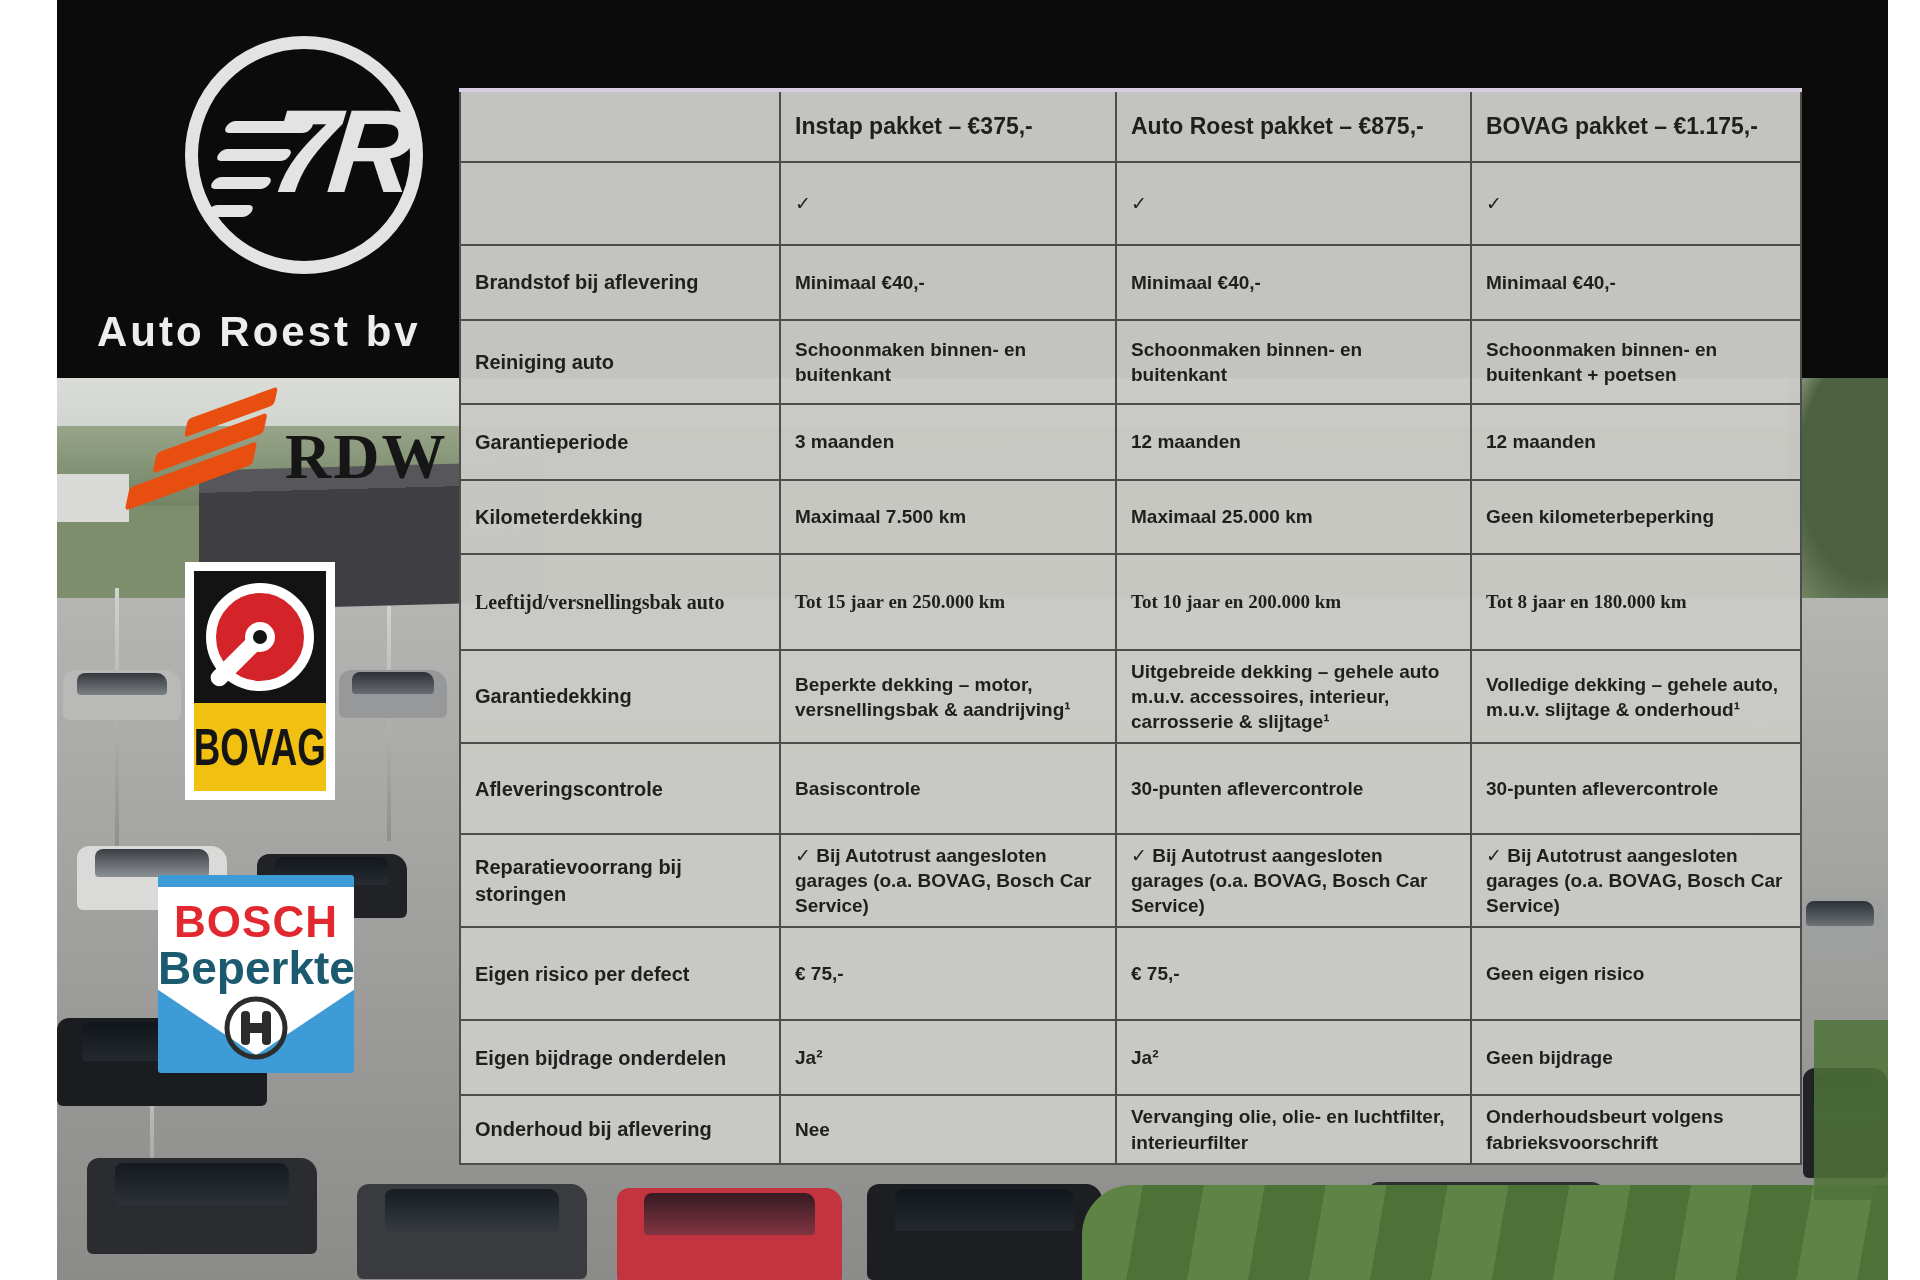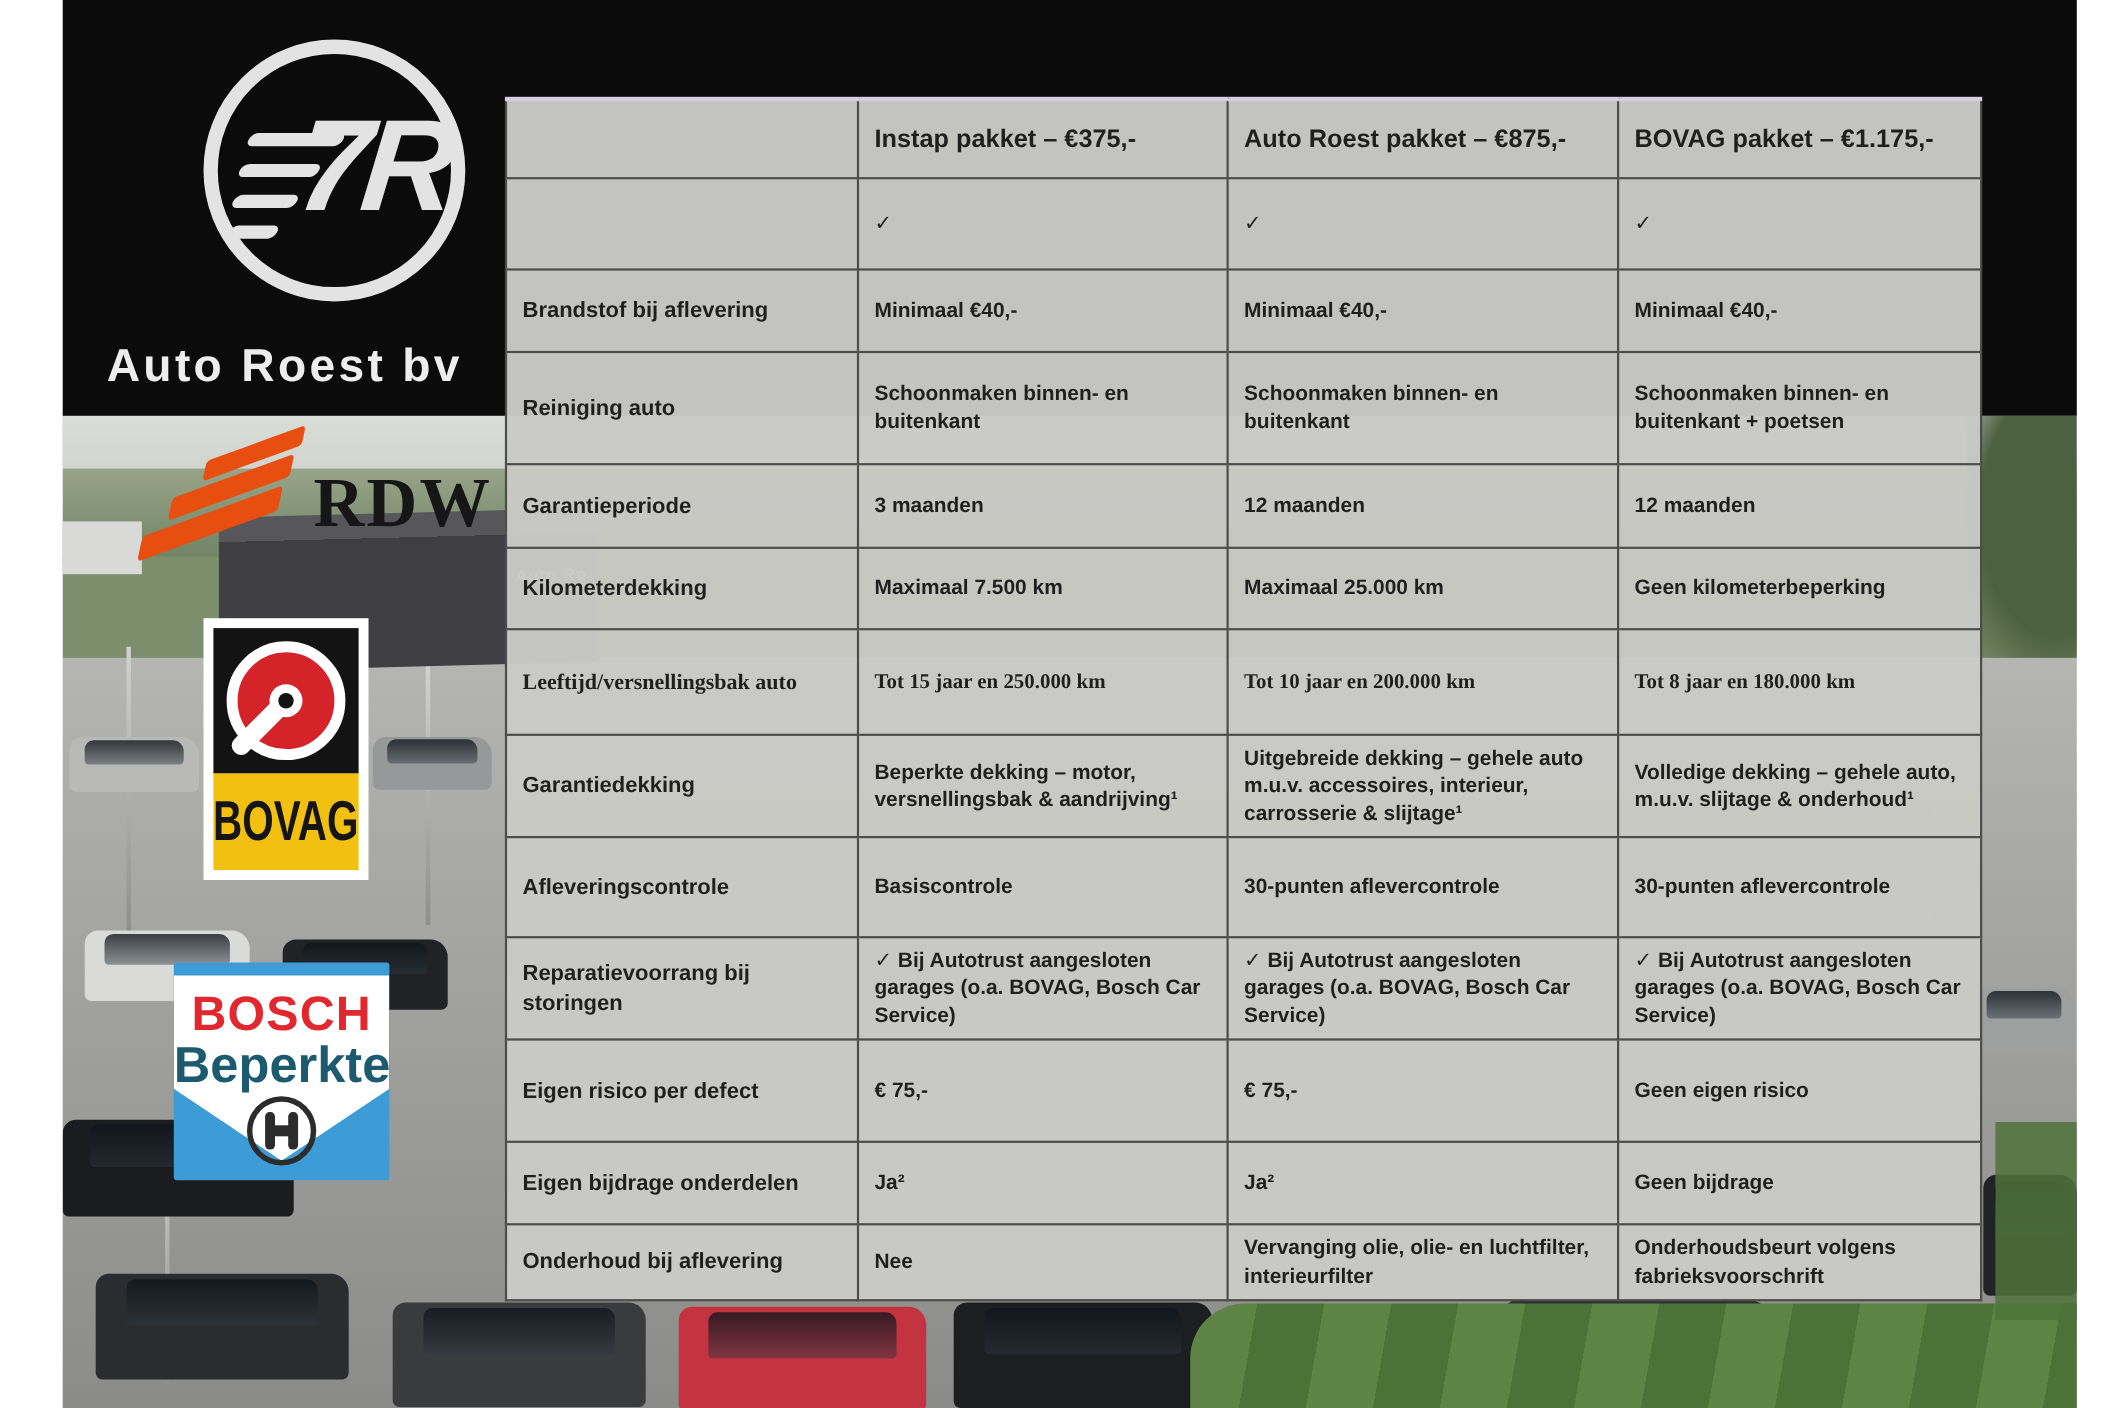--- a/index.html
+++ b/index.html
@@ -119,21 +119,21 @@
     color: #1f1f1f;
     text-align: left;
     word-wrap: break-word;
   }
   table.pkg thead th { border-top: 4px solid #d6cee0; height: 72px;
     font-size: 23px; font-weight: bold; }
   table.pkg td, table.pkg th.row-label { font-size: 19px; font-weight: bold; line-height: 1.32; }
   table.pkg th.row-label { font-size: 20px; }
   tbody tr:nth-child(1)  { height: 83px; }
   tbody tr:nth-child(2)  { height: 75px; }
-  tbody tr:nth-child(3)  { height: 102px; }
+  tbody tr:nth-child(3)  { height: 84px; }
   tbody tr:nth-child(4)  { height: 76px; }
   tbody tr:nth-child(5)  { height: 74px; }
   tbody tr:nth-child(6)  { height: 96px; font-family: Liberation Serif, serif; }
   tbody tr:nth-child(7)  { height: 75px; }
   tbody tr:nth-child(8)  { height: 91px; }
   tbody tr:nth-child(9)  { height: 74px; }
   tbody tr:nth-child(10) { height: 93px; }
   tbody tr:nth-child(11) { height: 75px; }
   tbody tr:nth-child(12) { height: 65px; margin-top: 24px; }
   tbody tr:nth-child(13) { height: 68px; }

